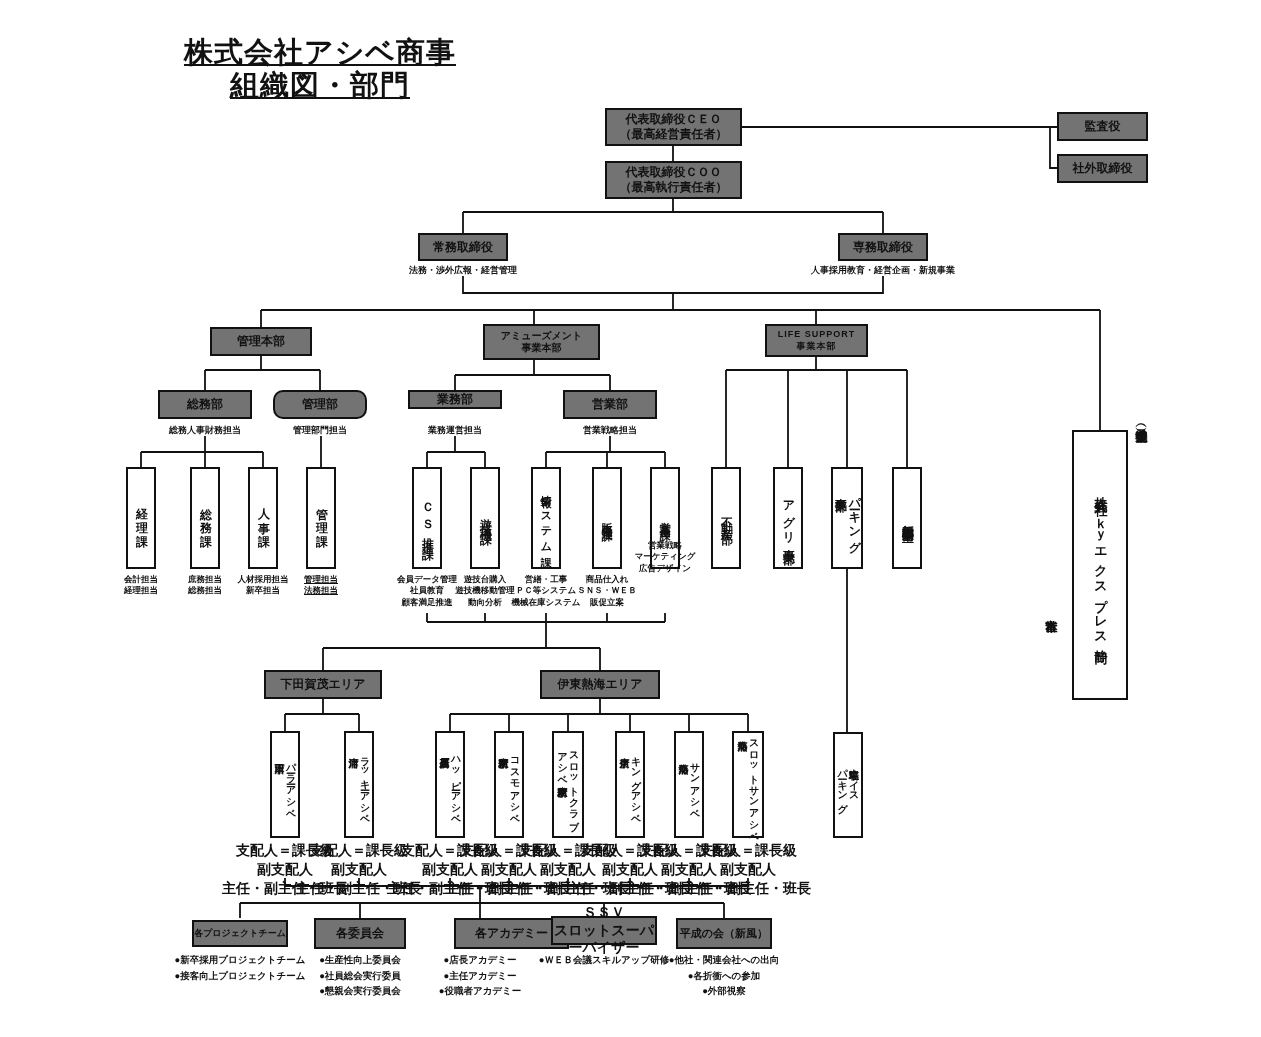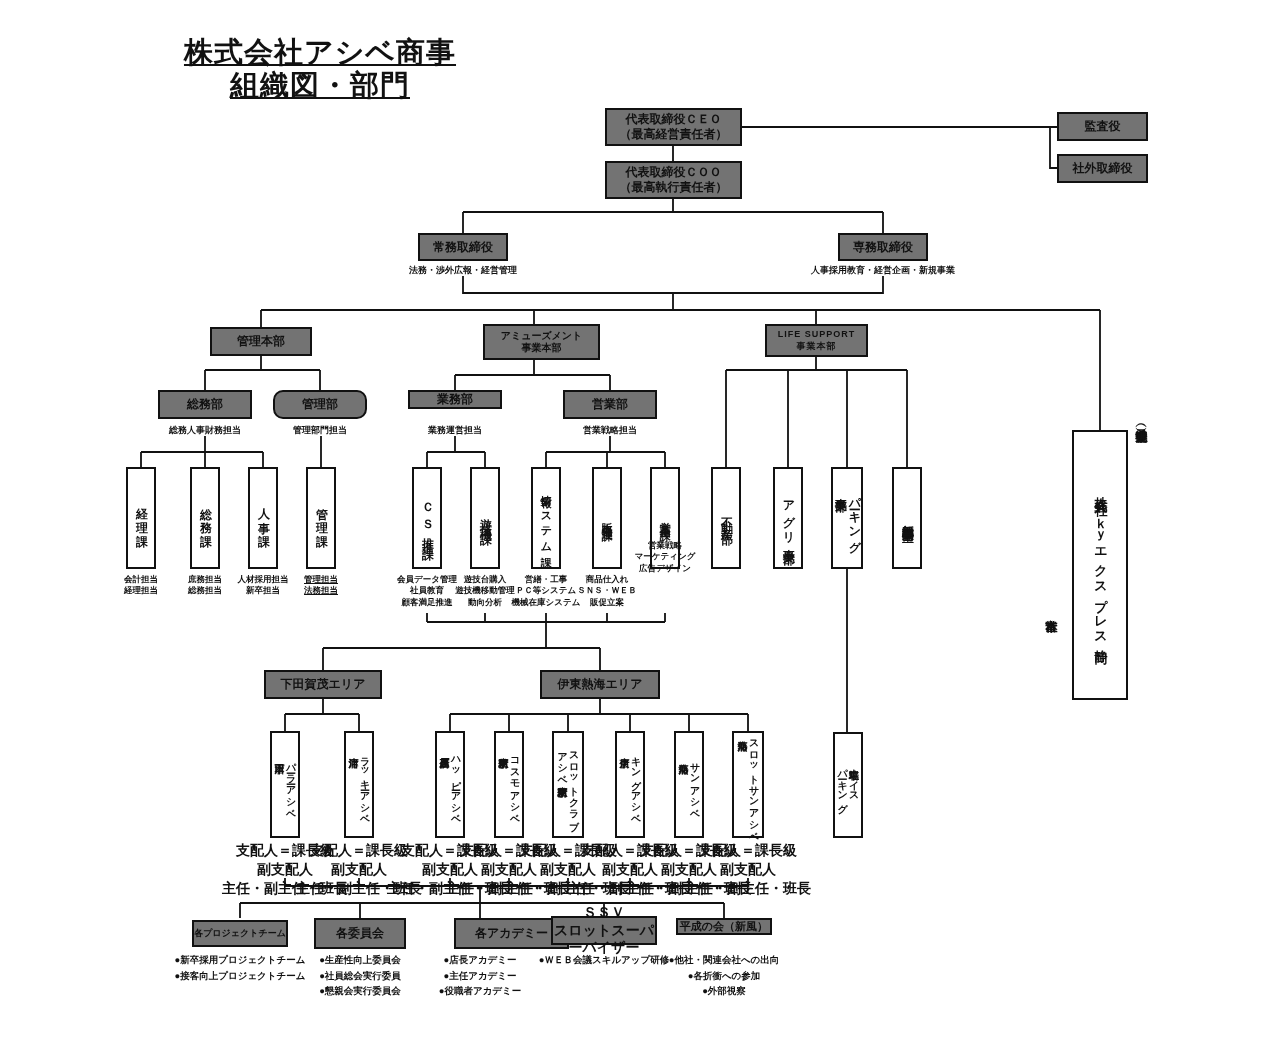--- a/index.html
+++ b/index.html
@@ -186,18 +186,18 @@
 
   <div class="hbox f12" style="left:454px;top:918px;width:115px;height:31px;">各アカデミー</div>
   <div class="bullets" style="left:480px;top:952px;">●店長アカデミー
 ●主任アカデミー
 ●役職者アカデミー</div>
 
   <div class="hbox f8" style="left:551px;top:916px;width:106px;height:29px;">ＳＳＶ
 スロットスーパーバイザー</div>
   <div class="bullets" style="left:604px;top:952px;">●ＷＥＢ会議スキルアップ研修</div>
 
-  <div class="hbox f11" style="left:676px;top:918px;width:96px;height:17px;">平成の会（新風）</div>
+  <div class="hbox f11" style="left:676px;top:918px;width:96px;height:31px;">平成の会（新風）</div>
   <div class="bullets" style="left:724px;top:952px;">●他社・関連会社への出向
 ●各折衝への参加
 ●外部視察</div>
 
 </div>
 
 </body></html>

